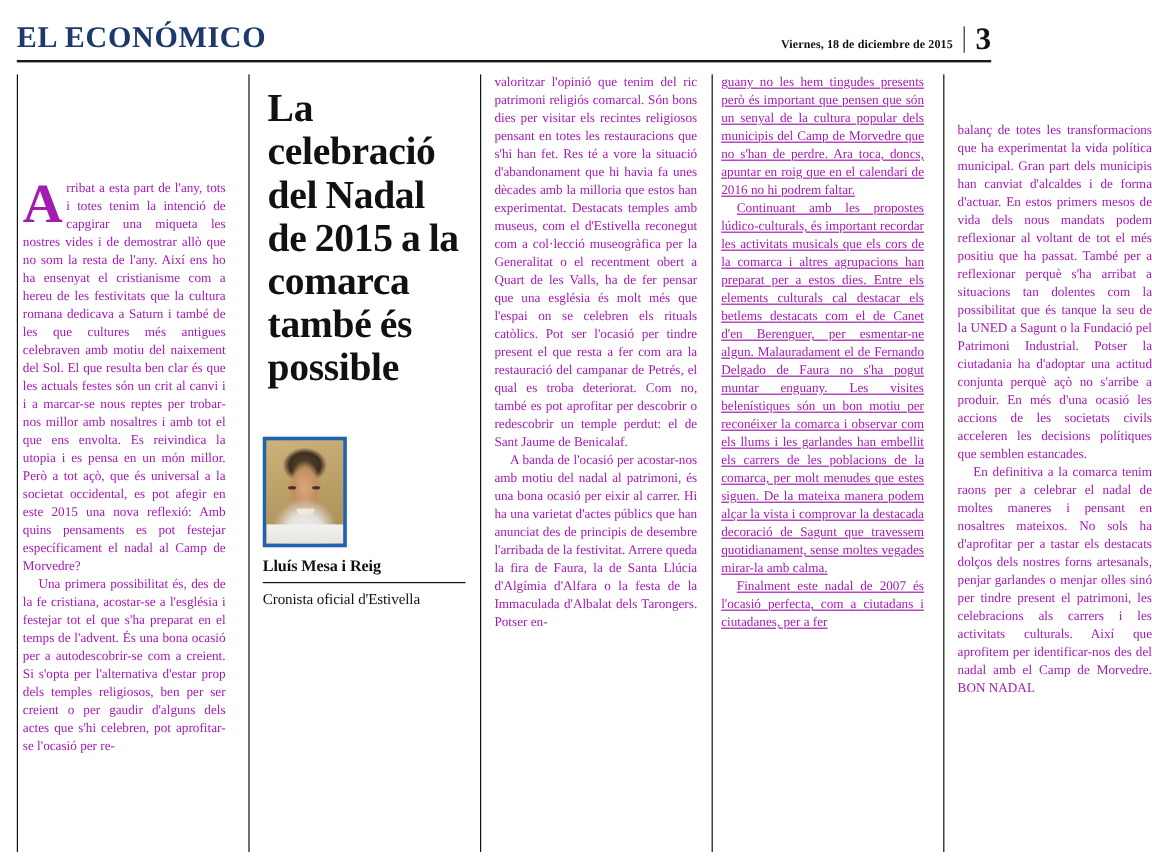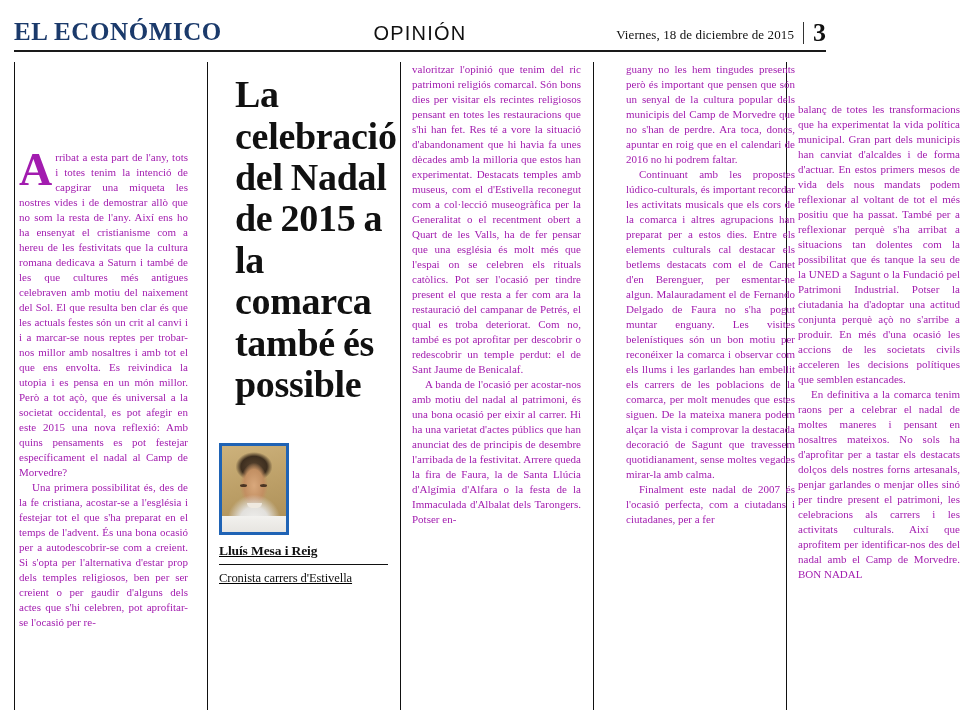--- a/index.html
+++ b/index.html
@@ -56,22 +56,22 @@
     pointer-events: none;
   }
   .masthead-right {
     display: flex;
     align-items: flex-end;
     gap: 9px;
     position: relative;
     z-index: 2;
   }
   .masthead-date {
-    font-size: 13px;
-    font-weight: 400;
+    font-size: 10px;
+    font-weight: 700;
     color: #111;
     letter-spacing: 0.1px;
     padding-bottom: 3px;
   }
   .masthead-divider {
     width: 1px;
     height: 22px;
     background: #333;
     margin-bottom: 2px;
   }
@@ -136,33 +136,32 @@
     font-size: 46px;
     line-height: 0.80;
     font-weight: 700;
     padding: 2px 2px 0 0;
     margin-right: 1px;
     font-family: "Liberation Serif", "DejaVu Serif", serif;
   }
 
   
   .headline {
-    font-size: 38px;
+    font-size: 33px;
     font-weight: 700;
     line-height: 1.09;
     letter-spacing: -0.3px;
-    margin: 12px 0 0 16px;
+    margin: 12px 0 0 4px;
     color: #111;
     word-spacing: -1px;
   }
 
   .byline-block {
     margin-top: 38px;
     width: 169px;
-    text-decoration: underline;
   }
   .portrait-frame {
     width: 70px;
     height: 92px;
     border: 3px solid #1f63b5;
     box-sizing: border-box;
     overflow: hidden;
     background: #c9a86a;
     position: relative;
   }
@@ -223,21 +222,20 @@
   }
 </style>
 </head>
 <body>
 
 <div class="page">
 
   <div class="masthead">
     <div class="masthead-title">EL ECONÓMICO</div>
 
-    <div class="masthead-section">OPINIÓN</div>
 
     <div class="masthead-right">
       <div class="masthead-date">Viernes, 18 de diciembre de 2015</div>
       <div class="masthead-divider"></div>
       <div class="masthead-pageno">3</div>
     </div>
   </div>
   <div class="rule-thick"></div>
 
   <div class="content">
@@ -260,30 +258,30 @@
       <div class="byline-block">
         <div class="portrait-frame">
           <div class="portrait-bg"></div>
           <div class="portrait-eye left"></div>
           <div class="portrait-eye right"></div>
           <div class="portrait-mouth"></div>
           <div class="portrait-shirt"></div>
         </div>
         <div class="byline-name">Lluís Mesa i Reig</div>
         <div class="byline-rule"></div>
-        <div class="byline-role">Cronista carrers d'Estivella</div>
+        <div class="byline-role">Cronista oficial d'Estivella</div>
       </div>
     </div>
 
     <div class="col article-text" style="left:398px;">
       <p class="first">valoritzar l'opinió que tenim del ric patrimoni religiós comarcal. Són bons dies per visitar els recintes religiosos pensant en totes les restauracions que s'hi han fet. Res té a vore la situació d'abandonament que hi havia fa unes dècades amb la milloria que estos han experimentat. Destacats temples amb museus, com el d'Estivella  reconegut com a col·lecció museogràfica per la Generalitat o el recentment obert a Quart de les Valls, ha de fer pensar que una església és molt més que l'espai on se celebren els rituals catòlics. Pot ser l'ocasió per tindre present el que resta a fer com ara la restauració del campanar de Petrés, el qual es troba deteriorat. Com no, també es pot aprofitar per descobrir o redescobrir un temple perdut: el de Sant Jaume de Benicalaf.</p>
       <p>A banda de l'ocasió per acostar-nos amb motiu del nadal al patrimoni, és una bona ocasió per eixir al carrer. Hi ha una varietat d'actes públics que han anunciat des de principis de desembre l'arribada de la festivitat. Arrere queda la fira de Faura, la de Santa Llúcia d'Algímia d'Alfara o la festa de la Immaculada d'Albalat dels Tarongers. Potser en-</p>
     </div>
 
-    <div class="col article-text" style="left:612px;">
+    <div class="col article-text" style="left:587px;text-decoration:underline;">
       <p class="first">guany no les hem tingudes presents però és important que pensen que són un senyal de la cultura popular dels municipis del Camp de Morvedre que no s'han de perdre. Ara toca, doncs, apuntar en roig que en el calendari de 2016 no hi podrem faltar.</p>
       <p>Continuant amb les propostes lúdico-culturals, és important recordar les activitats musicals que els cors de la comarca i altres agrupacions han preparat per a estos dies. Entre els elements culturals cal destacar els betlems destacats com el de Canet d'en Berenguer, per esmentar-ne algun. Malauradament el de Fernando Delgado de Faura no s'ha pogut muntar enguany. Les visites belenístiques són un bon motiu per reconéixer la comarca i observar com els llums i les garlandes han embellit els carrers de les poblacions de la comarca, per molt menudes que estes siguen. De la mateixa manera podem alçar la vista i comprovar la destacada decoració de Sagunt que travessem quotidianament, sense moltes vegades mirar-la amb calma.</p>
       <p>Finalment este nadal de 2007 és l'ocasió perfecta, com a ciutadans i ciutadanes, per a fer</p>
     </div>
 
     <div class="col article-text" style="left:784px; width:162px;margin-top:40px;">
       <p class="first">balanç de totes les transformacions que ha experimentat la vida política municipal. Gran part dels municipis han canviat d'alcaldes i de forma d'actuar. En estos primers mesos de vida dels nous mandats podem reflexionar al voltant de tot el més positiu que ha passat. També per a reflexionar perquè s'ha arribat a situacions tan dolentes com la possibilitat que és tanque la seu de la UNED a Sagunt o la Fundació pel Patrimoni Industrial. Potser la ciutadania ha d'adoptar una actitud conjunta perquè açò no s'arribe  a produir. En més d'una ocasió les accions de les societats civils acceleren les decisions polítiques que semblen estancades.</p>
       <p>En definitiva a la comarca tenim raons per a celebrar el nadal de moltes maneres i pensant en nosaltres mateixos. No sols ha d'aprofitar per a tastar els destacats dolços dels nostres forns artesanals, penjar garlandes o menjar olles sinó per tindre present el patrimoni, les celebracions als carrers i les activitats culturals. Així que aprofitem per identificar-nos des del nadal amb el Camp de Morvedre. BON NADAL</p>
     </div>
 

